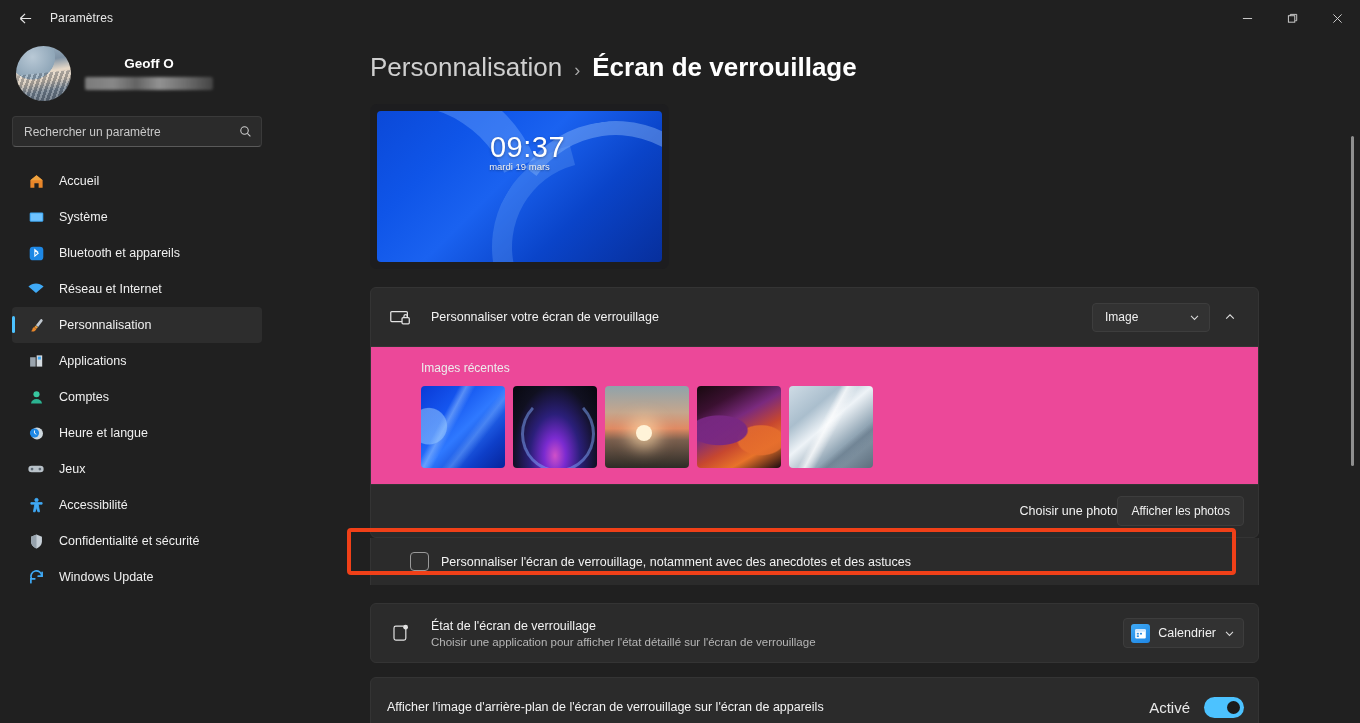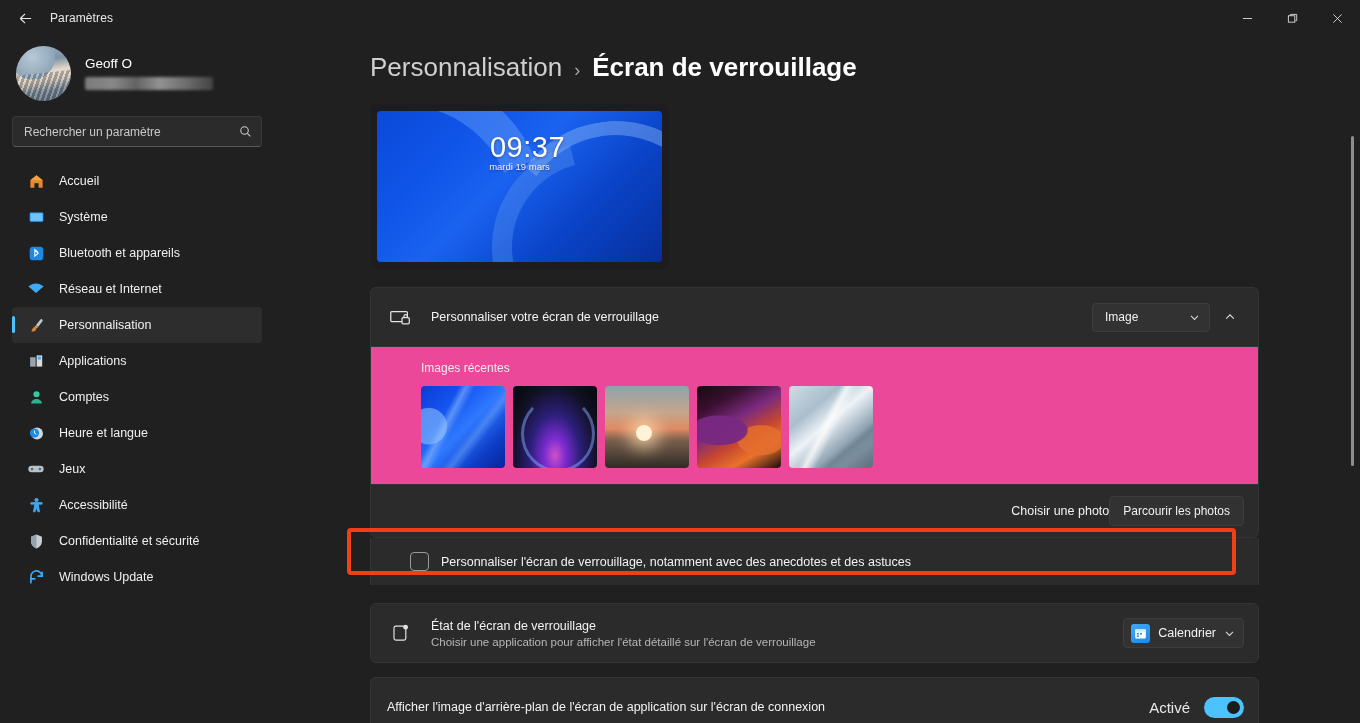--- a/index.html
+++ b/index.html
@@ -33,21 +33,21 @@
       radial-gradient(circle at 30% 20%, #b9c9d6 0%, #8fa6b8 38%, transparent 39%),
       linear-gradient(170deg, #9fb4c4 0%, #7f93a6 30%, #e7d9c8 48%, #cfc0ae 62%, #6e7d8c 78%, #55606d 100%);
     position: relative; overflow: hidden; flex: none;
   }
   .avatar::after {
     content: ""; position: absolute; left: -10%; bottom: -5%; width: 120%; height: 55%;
     background: repeating-linear-gradient(115deg, rgba(255,255,255,.22) 0 2px, rgba(60,70,82,.35) 2px 5px);
     transform: rotate(-6deg);
   }
   .profile-text { margin-left: 14px; }
-  .profile-name { font-size: 13.5px; font-weight: normal; color: #ffffff; }
+  .profile-name { font-size: 13.5px; font-weight: bold; color: #ffffff; text-align: center; }
   .profile-mail {
     margin-top: 6px; width: 128px; height: 13px; border-radius: 2px;
     background: linear-gradient(90deg, #8b8b8b 0%, #9a9a9a 22%, #6f6f6f 40%, #a6a6a6 58%, #7d7d7d 78%, #4a4a4a 100%);
     filter: blur(1.6px); opacity: .85;
   }
 
   .search-wrap { margin: 16px 12px 12px 12px; position: relative; }
   .search-box {
     width: 250px; height: 31px; background: #2b2b2b;
     border: 1px solid #3a3a3a; border-bottom-color: #5a5a5a;
@@ -404,21 +404,21 @@
           <div class="thumb t5"></div>
         </div>
       </div>
 
       <div class="divider"></div>
 
       <div class="row" style="min-height:52px;padding-left:50px;text-align:right;">
         <div class="row-text">
           <div class="row-title">Choisir une photo</div>
         </div>
-        <div class="browse-btn">Parcourir les photos</div>
+        <div class="browse-btn">Afficher les photos</div>
       </div>
     </div>
 
     <div class="highlight-card">
       <div class="check-row">
         <div class="checkbox"></div>
         <span class="check-label">Personnaliser l'écran de verrouillage, notamment avec des anecdotes et des astuces</span>
       </div>
       <div class="highlight-border"></div>
     </div>
@@ -451,21 +451,21 @@
                 <path d="M2.2 4.3L6 8.1l3.8-3.8"></path>
               </svg>
           </span>
         </div>
       </div>
     </div>
 
     <div class="card" style="margin-top:14px;">
       <div class="row">
         <div class="row-text">
-          <div class="row-title">Afficher l'image d'arrière-plan de l'écran de application sur l'écran de connexion</div>
+          <div class="row-title">Afficher l'image d'arrière-plan de l'écran de verrouillage sur l'écran de appareils</div>
         </div>
         <span class="toggle-label">Activé</span>
         <div class="toggle"></div>
       </div>
     </div>
   </div>
 
   <div class="scrollbar-track">
     <div class="scrollbar-thumb"></div>
   </div>

